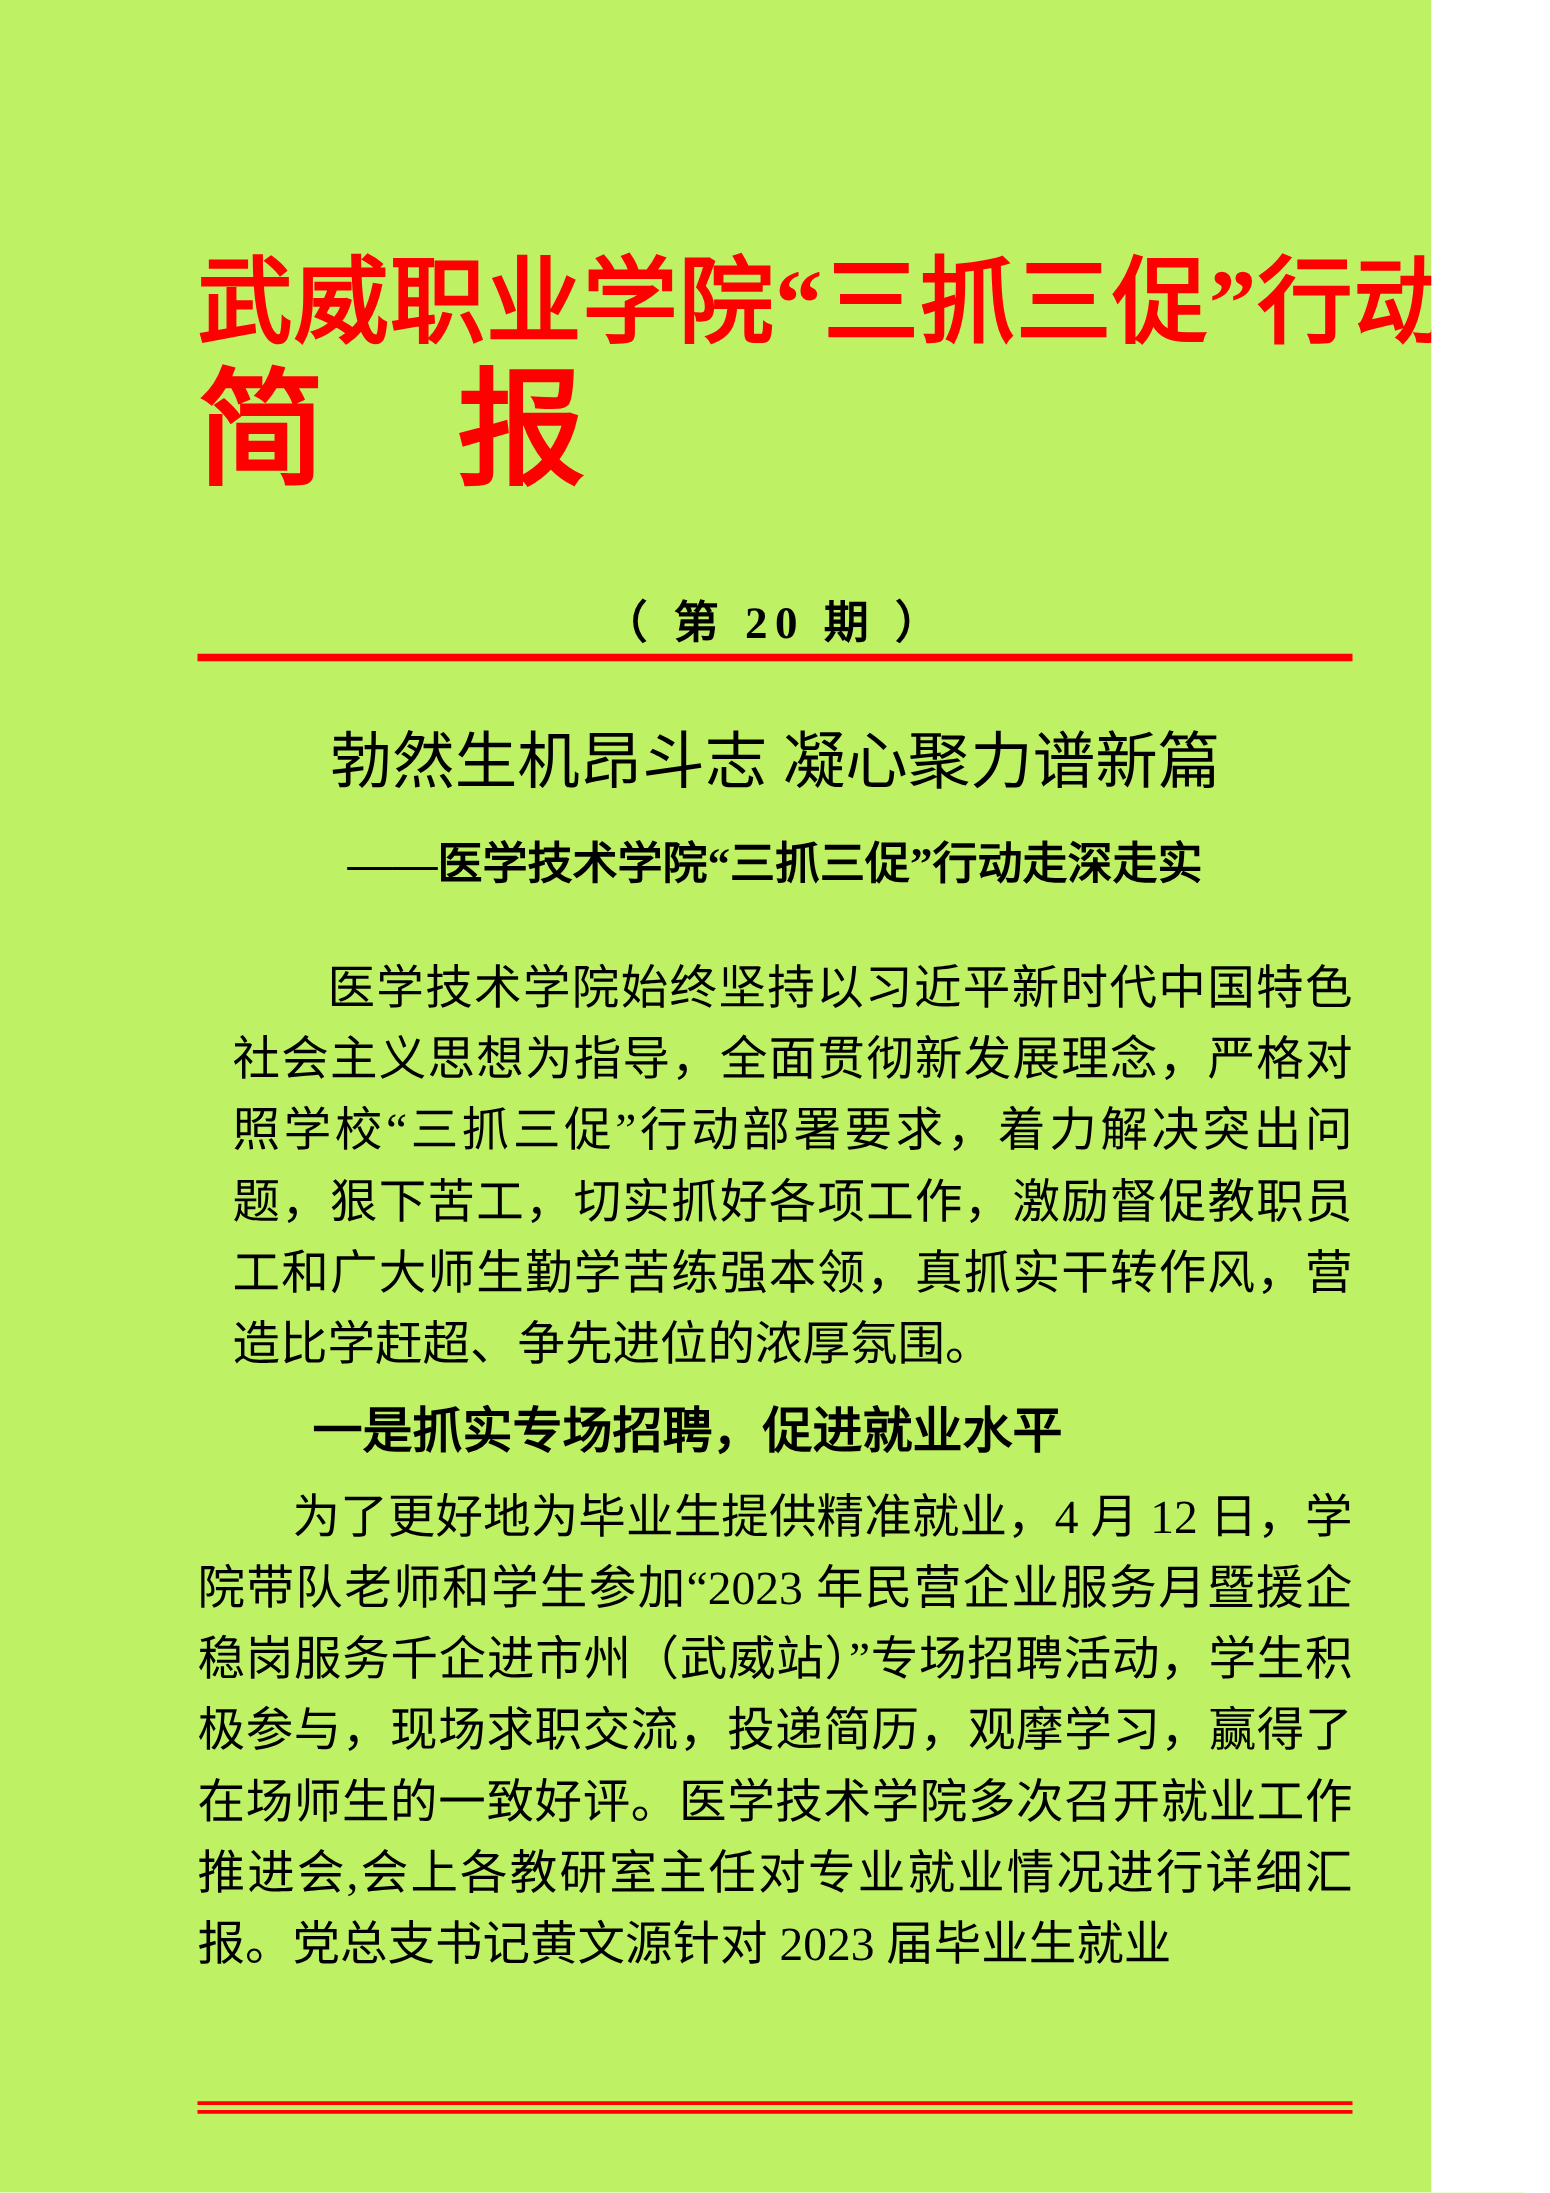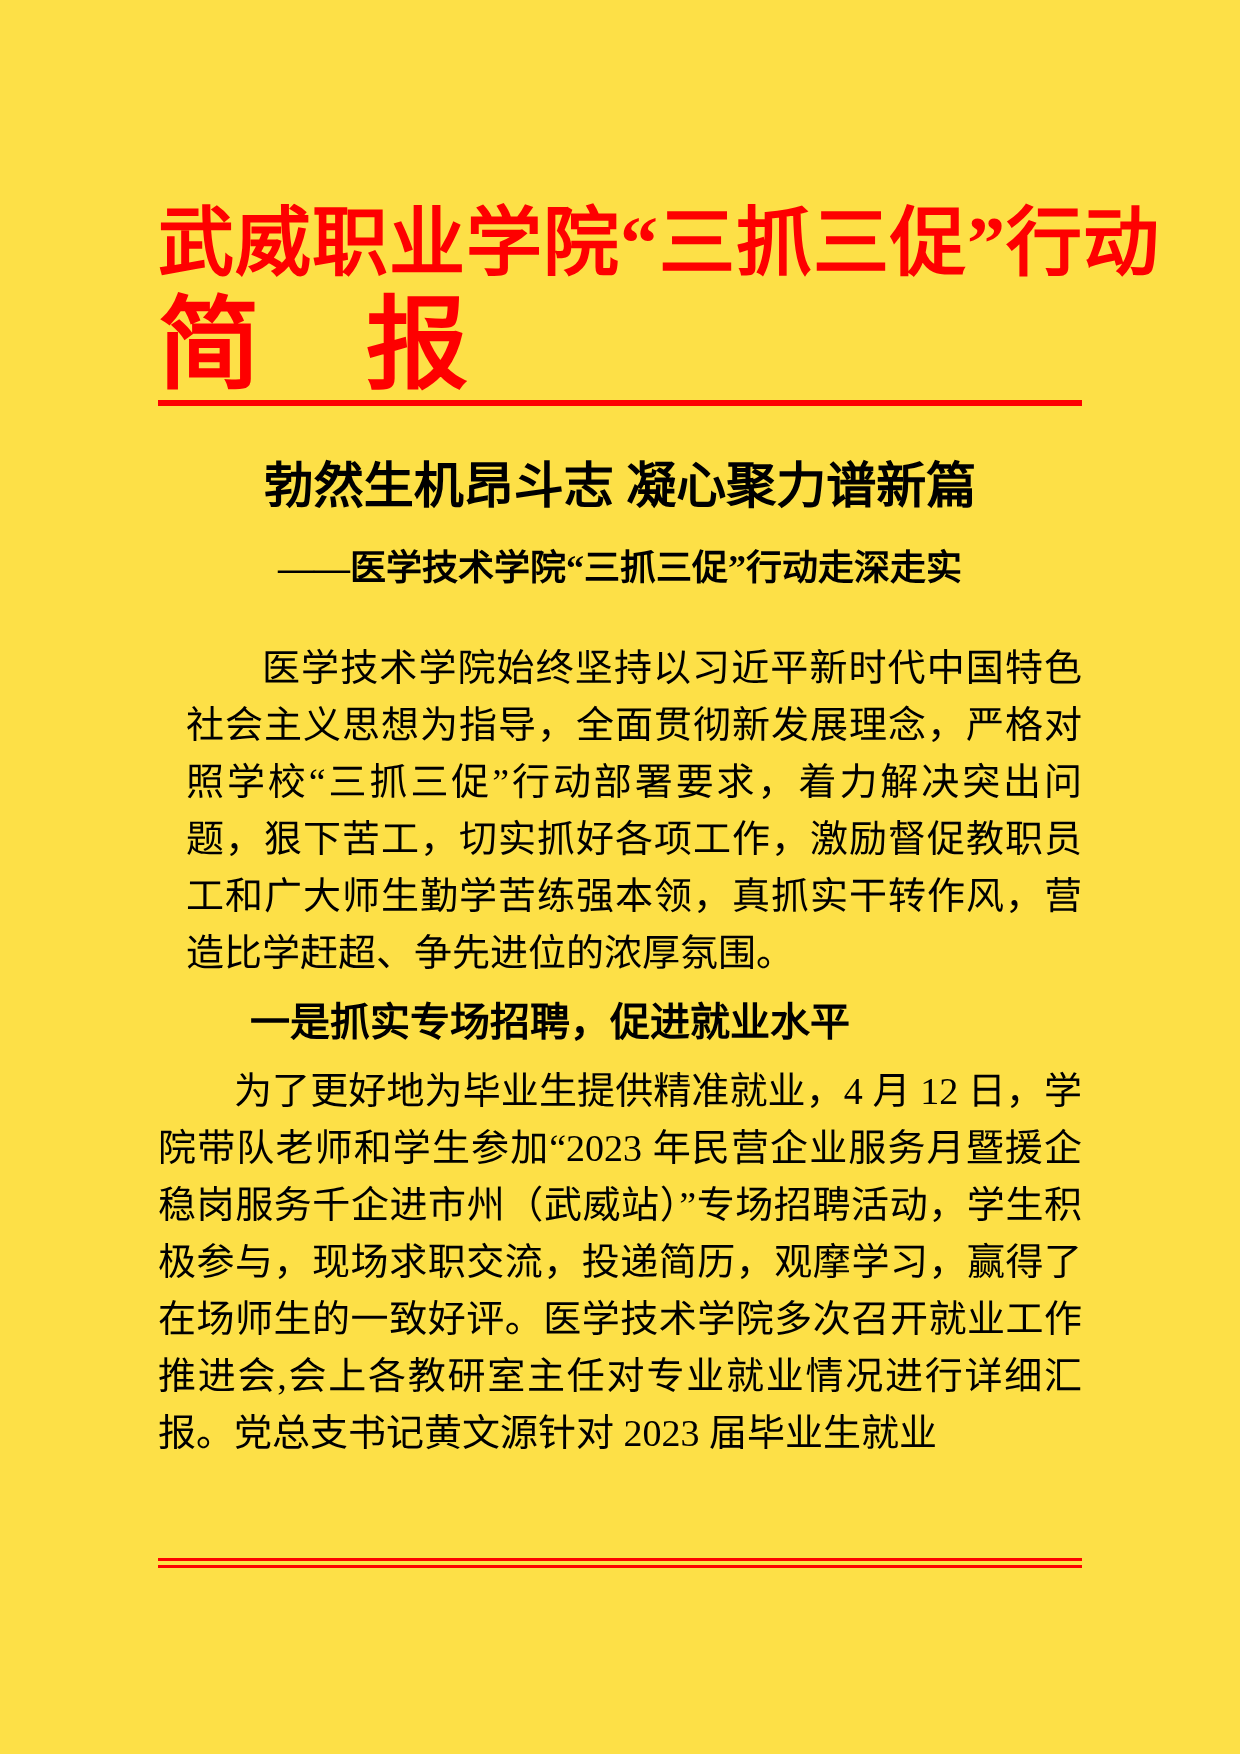--- a/index.html
+++ b/index.html
@@ -2,23 +2,23 @@
 <html lang="zh-CN"><head>
 <meta charset="utf-8">
 <style>
   html, body {
     margin: 0;
     padding: 0;
     background: #ffffff;
   }
   .page {
     position: relative;
-    width: 1240px;
+    width: 1145px;
     height: 1754px;
-    background: #fde047;
+    background: #bef264;
     overflow: hidden;
     font-family: "Liberation Serif", "DejaVu Serif", serif;
     color: #000000;
   }
   .content {
     margin: 0 158px;
     width: 924px;
   }
   
   .masthead-title {
@@ -62,21 +62,21 @@
   .red-rule {
     margin-top: 3px;
     height: 6px;
     background: #fe0000;
   }
   
   .headline {
     margin: 52px 0 0 0;
     font-size: 50px;
     line-height: 1.15;
-    font-weight: bold;
+    font-weight: normal;
     text-align: center;
     white-space: nowrap;
   }
   .subtitle {
     margin-top: 30px;
     font-size: 36px;
     line-height: 44px;
     text-align: center;
     white-space: nowrap;
     font-weight: bold;
@@ -112,20 +112,21 @@
 </head>
 <body>
 
 <div class="page">
   <div class="content">
 
     <div class="masthead-title">武威职业学院“三抓三促”行动</div>
 
     <div class="masthead-subtitle">简　报</div>
 
+    <div class="issue-line">（ 第 20 期 ）</div>
 
 
     <div class="red-rule"></div>
 
     <h1 class="headline">勃然生机昂斗志 凝心聚力谱新篇</h1>
 
     <div class="subtitle">——医学技术学院“三抓三促”行动走深走实</div>
 
     <p class="body-para first">医学技术学院始终坚持以习近平新时代中国特色社会主义思想为指导，全面贯彻新发展理念，严格对照学校“三抓三促”行动部署要求，着力解决突出问题，狠下苦工，切实抓好各项工作，激励督促教职员工和广大师生勤学苦练强本领，真抓实干转作风，营造比学赶超、争先进位的浓厚氛围。</p>
 

